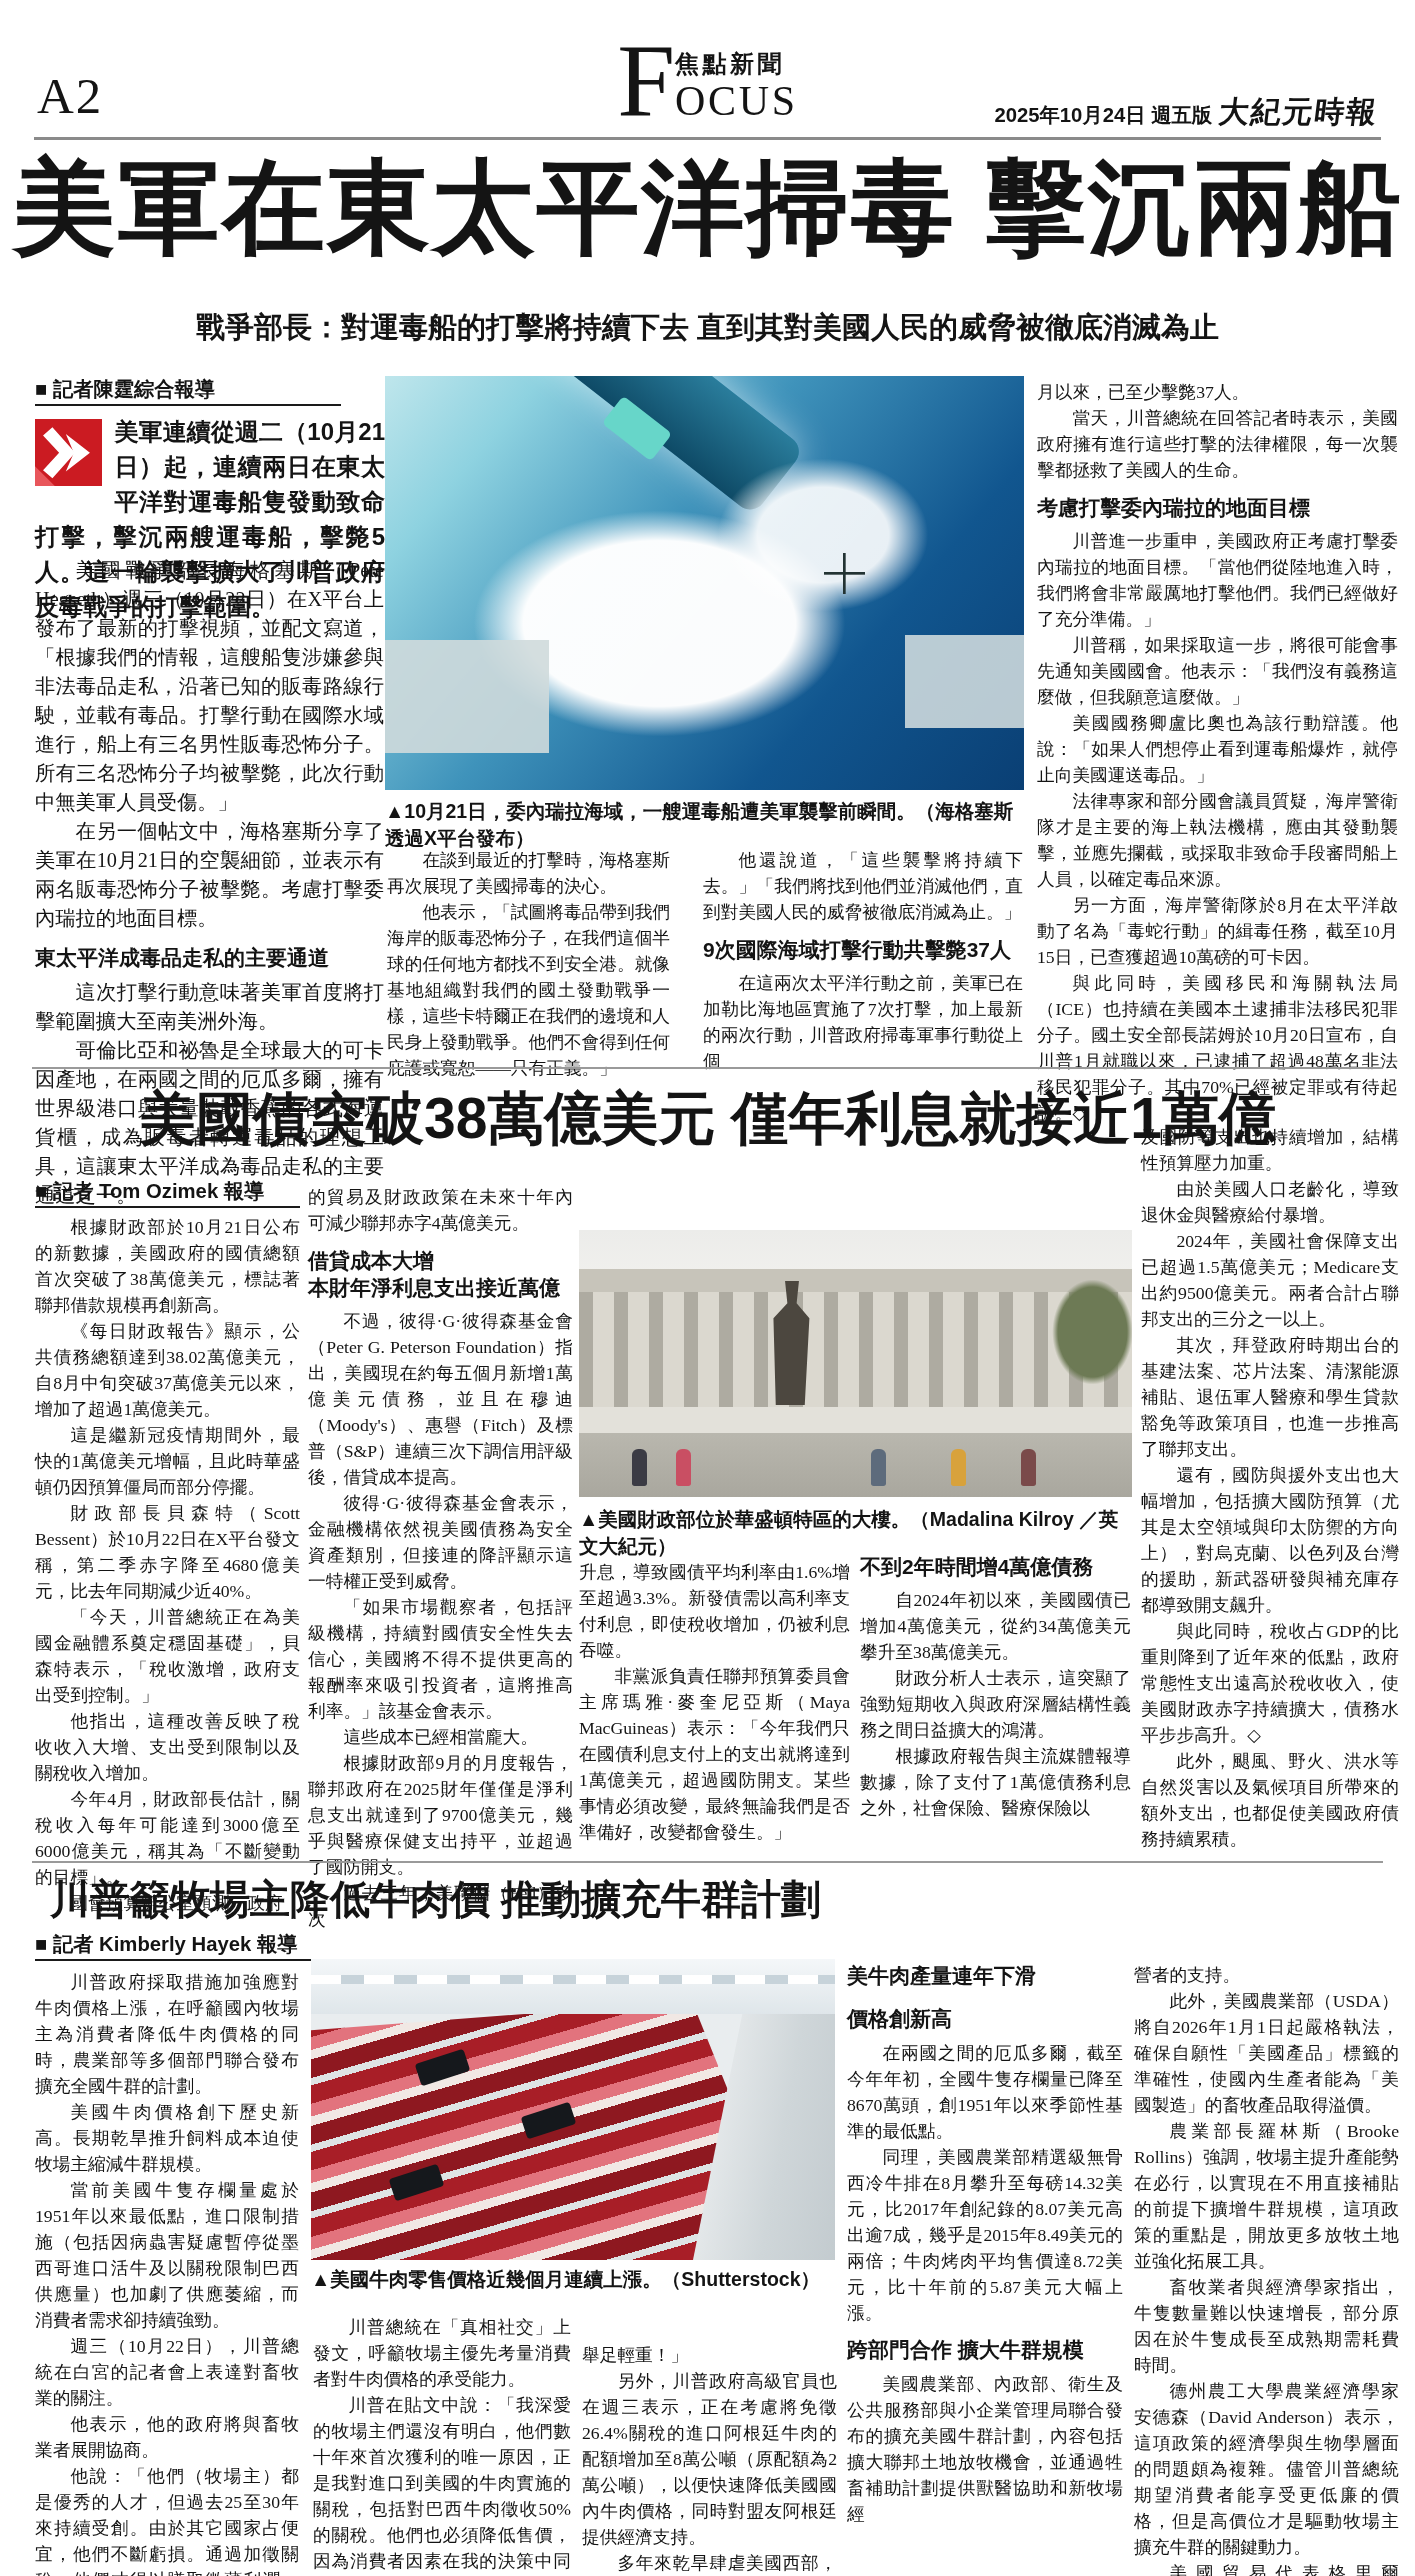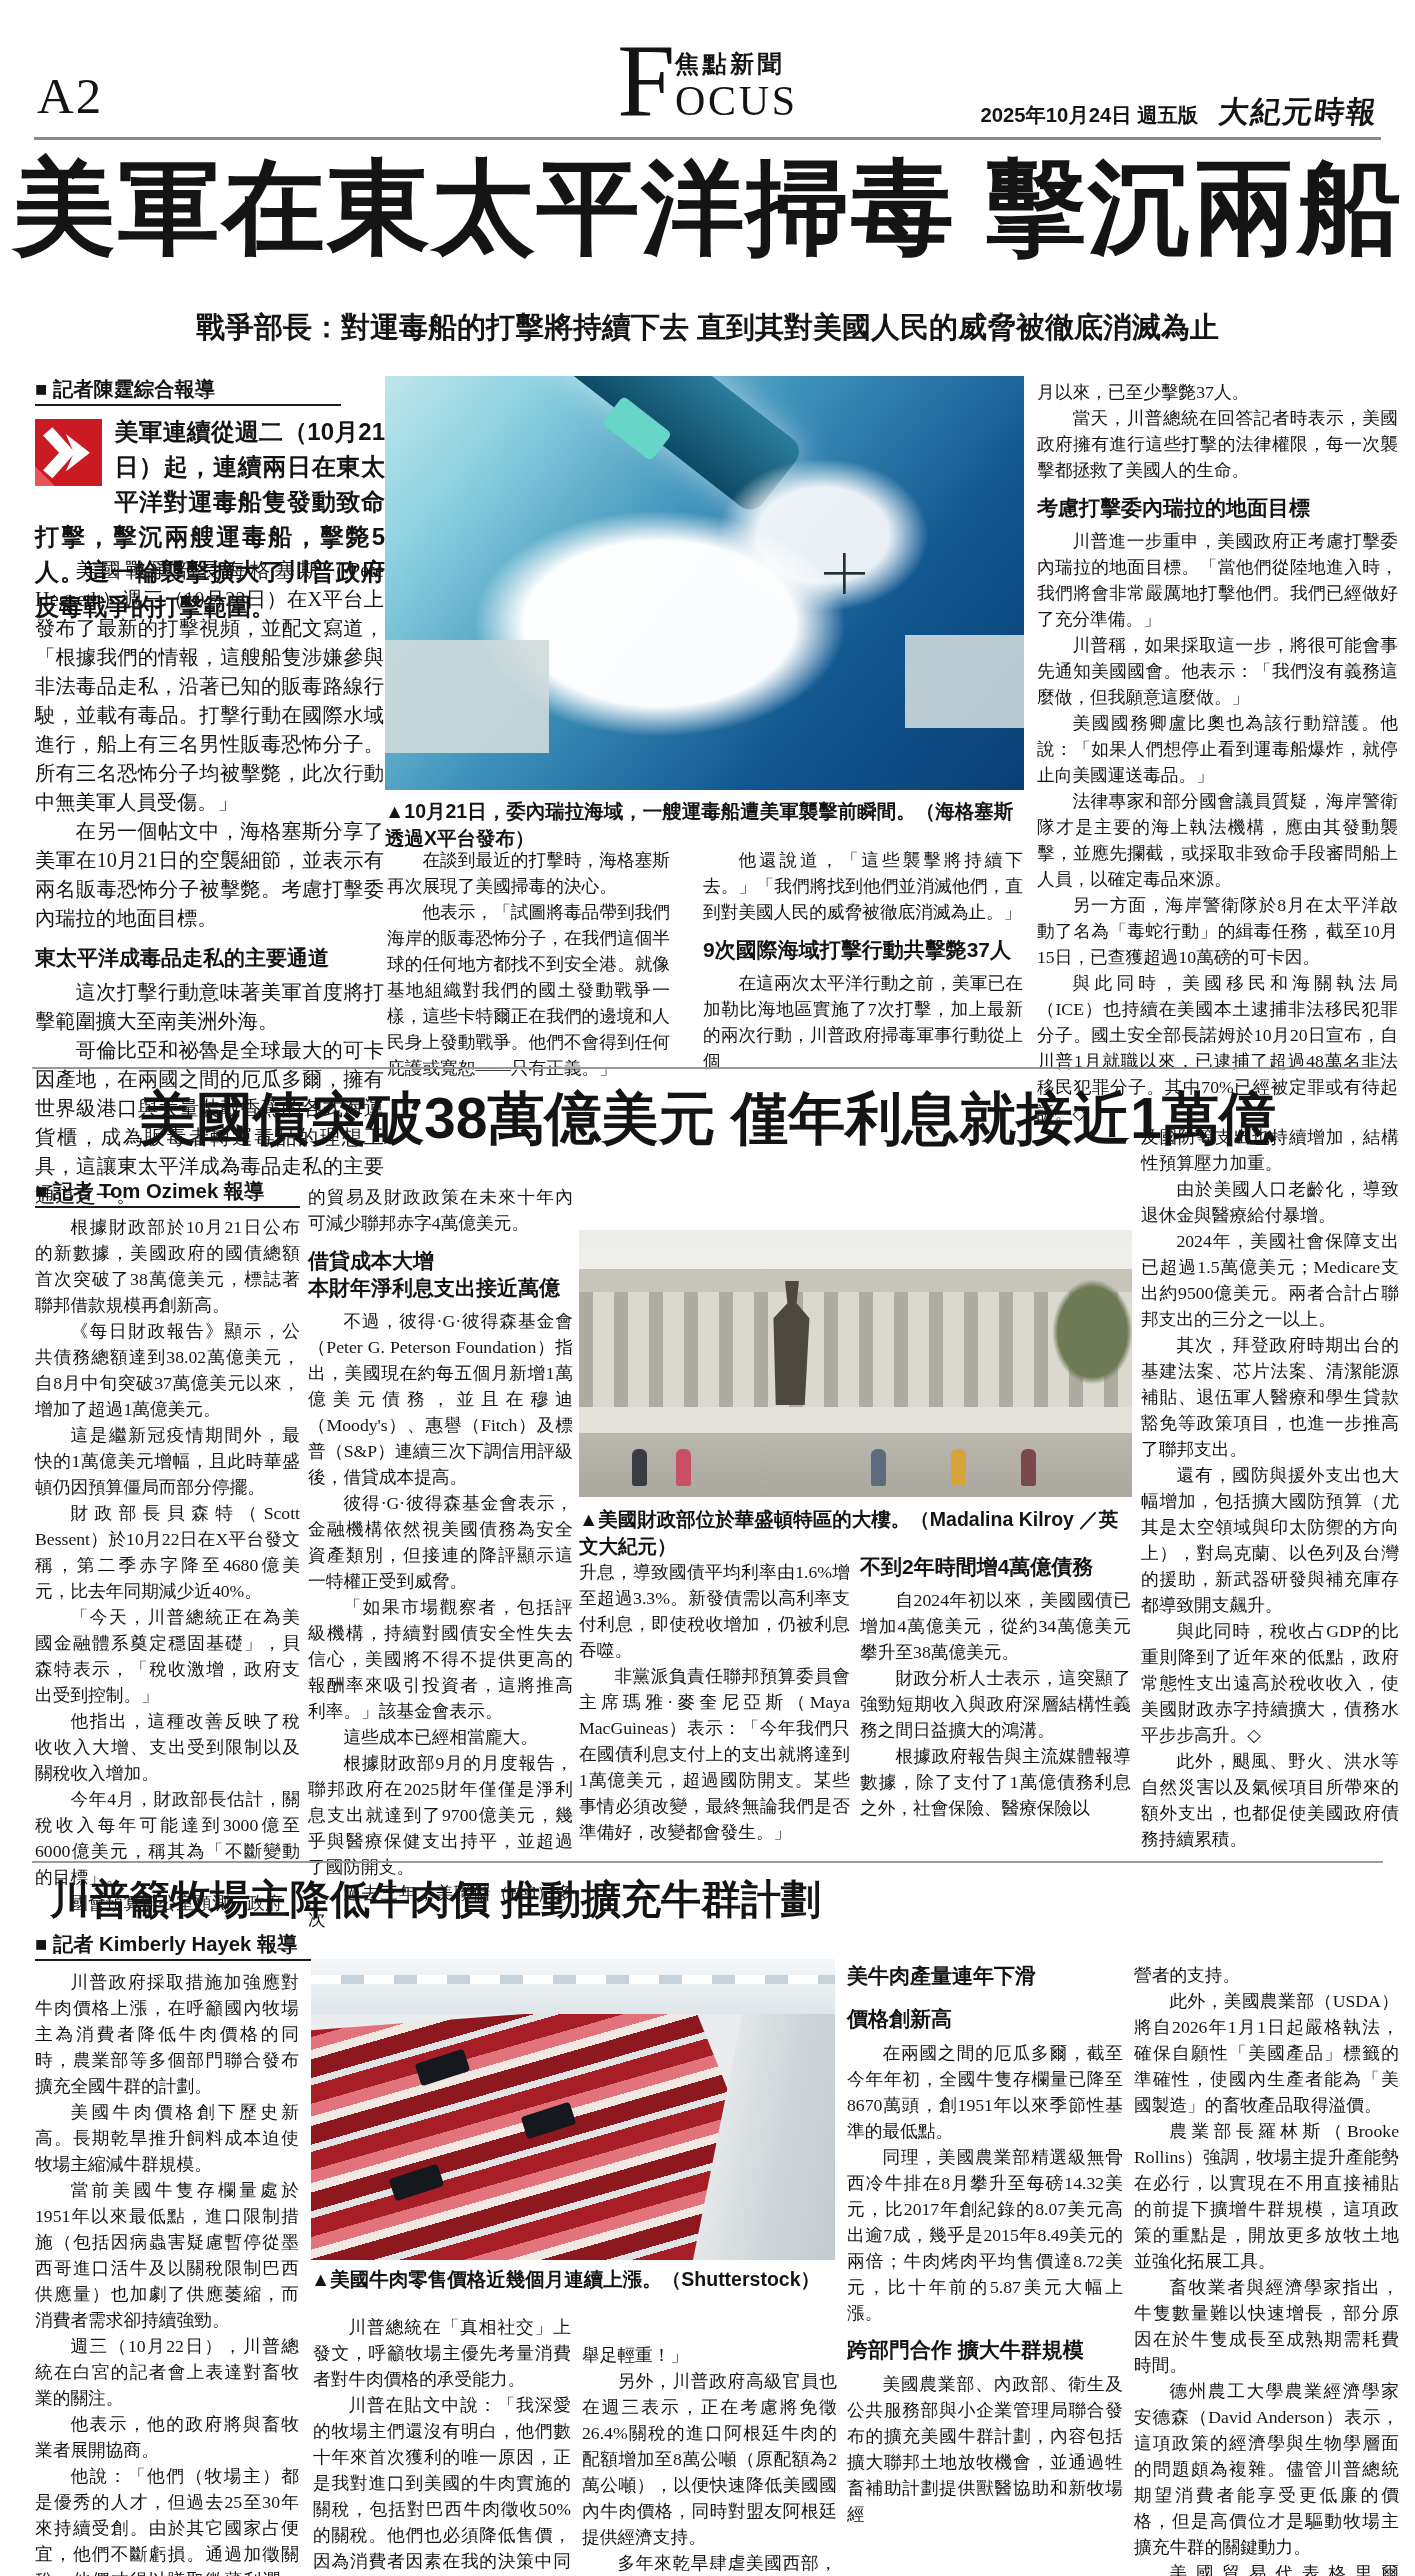--- a/index.html
+++ b/index.html
@@ -5,21 +5,21 @@
   html,body{margin:0;padding:0;background:#ffffff;}
   body{width:1415px;height:2576px;position:relative;font-family:"Liberation Serif","DejaVu Serif",serif;color:#141414;}
   .abs{position:absolute;}
   
   .page-label{left:37px;top:67px;font-size:51px;letter-spacing:1.8px;}
   .focus-logo{left:50%;top:37px;transform:translateX(-50%);display:flex;align-items:flex-end;}
   .focus-f{font-size:104px;line-height:.82;}
   .focus-right{display:flex;flex-direction:column;align-items:flex-start;}
   .focus-cn{font-family:"Liberation Sans","DejaVu Sans",sans-serif;font-weight:bold;font-size:24px;letter-spacing:3.5px;}
   .focus-ocus{font-size:42px;line-height:1;letter-spacing:2.7px;}
-  .hdr-right{right:37px;top:92px;display:flex;align-items:baseline;gap:21px;}
+  .hdr-right{right:37px;top:92px;display:flex;align-items:baseline;gap:7px;}
   .hdr-date{font-family:"Liberation Sans","DejaVu Sans",sans-serif;font-weight:bold;font-size:20.3px;}
   .masthead{font-family:"Liberation Sans","DejaVu Sans",sans-serif;font-weight:900;font-size:30px;transform:skewX(-7deg);letter-spacing:1.8px;}
   .hdr-rule{left:34px;right:34px;top:137px;height:2.7px;background:#8a8a8a;}
   .art-rule{left:32px;right:32px;height:1.8px;background:#9a9a9a;}
   
   .h1-main{left:0;top:149px;width:100%;text-align:center;font-weight:bold;font-size:103px;line-height:1.15;letter-spacing:1.8px;}
   .h1-sub{left:0;top:308px;width:100%;text-align:center;font-family:"Liberation Sans","DejaVu Sans",sans-serif;font-weight:bold;font-size:29px;}
   .h2-main{left:0;top:1081px;width:100%;text-align:center;font-family:"Liberation Sans","DejaVu Sans",sans-serif;font-weight:bold;font-size:57px;}
   .h3-main{left:32px;top:1872px;width:807px;text-align:center;font-family:"Liberation Sans","DejaVu Sans",sans-serif;font-weight:bold;font-size:40px;}
   

